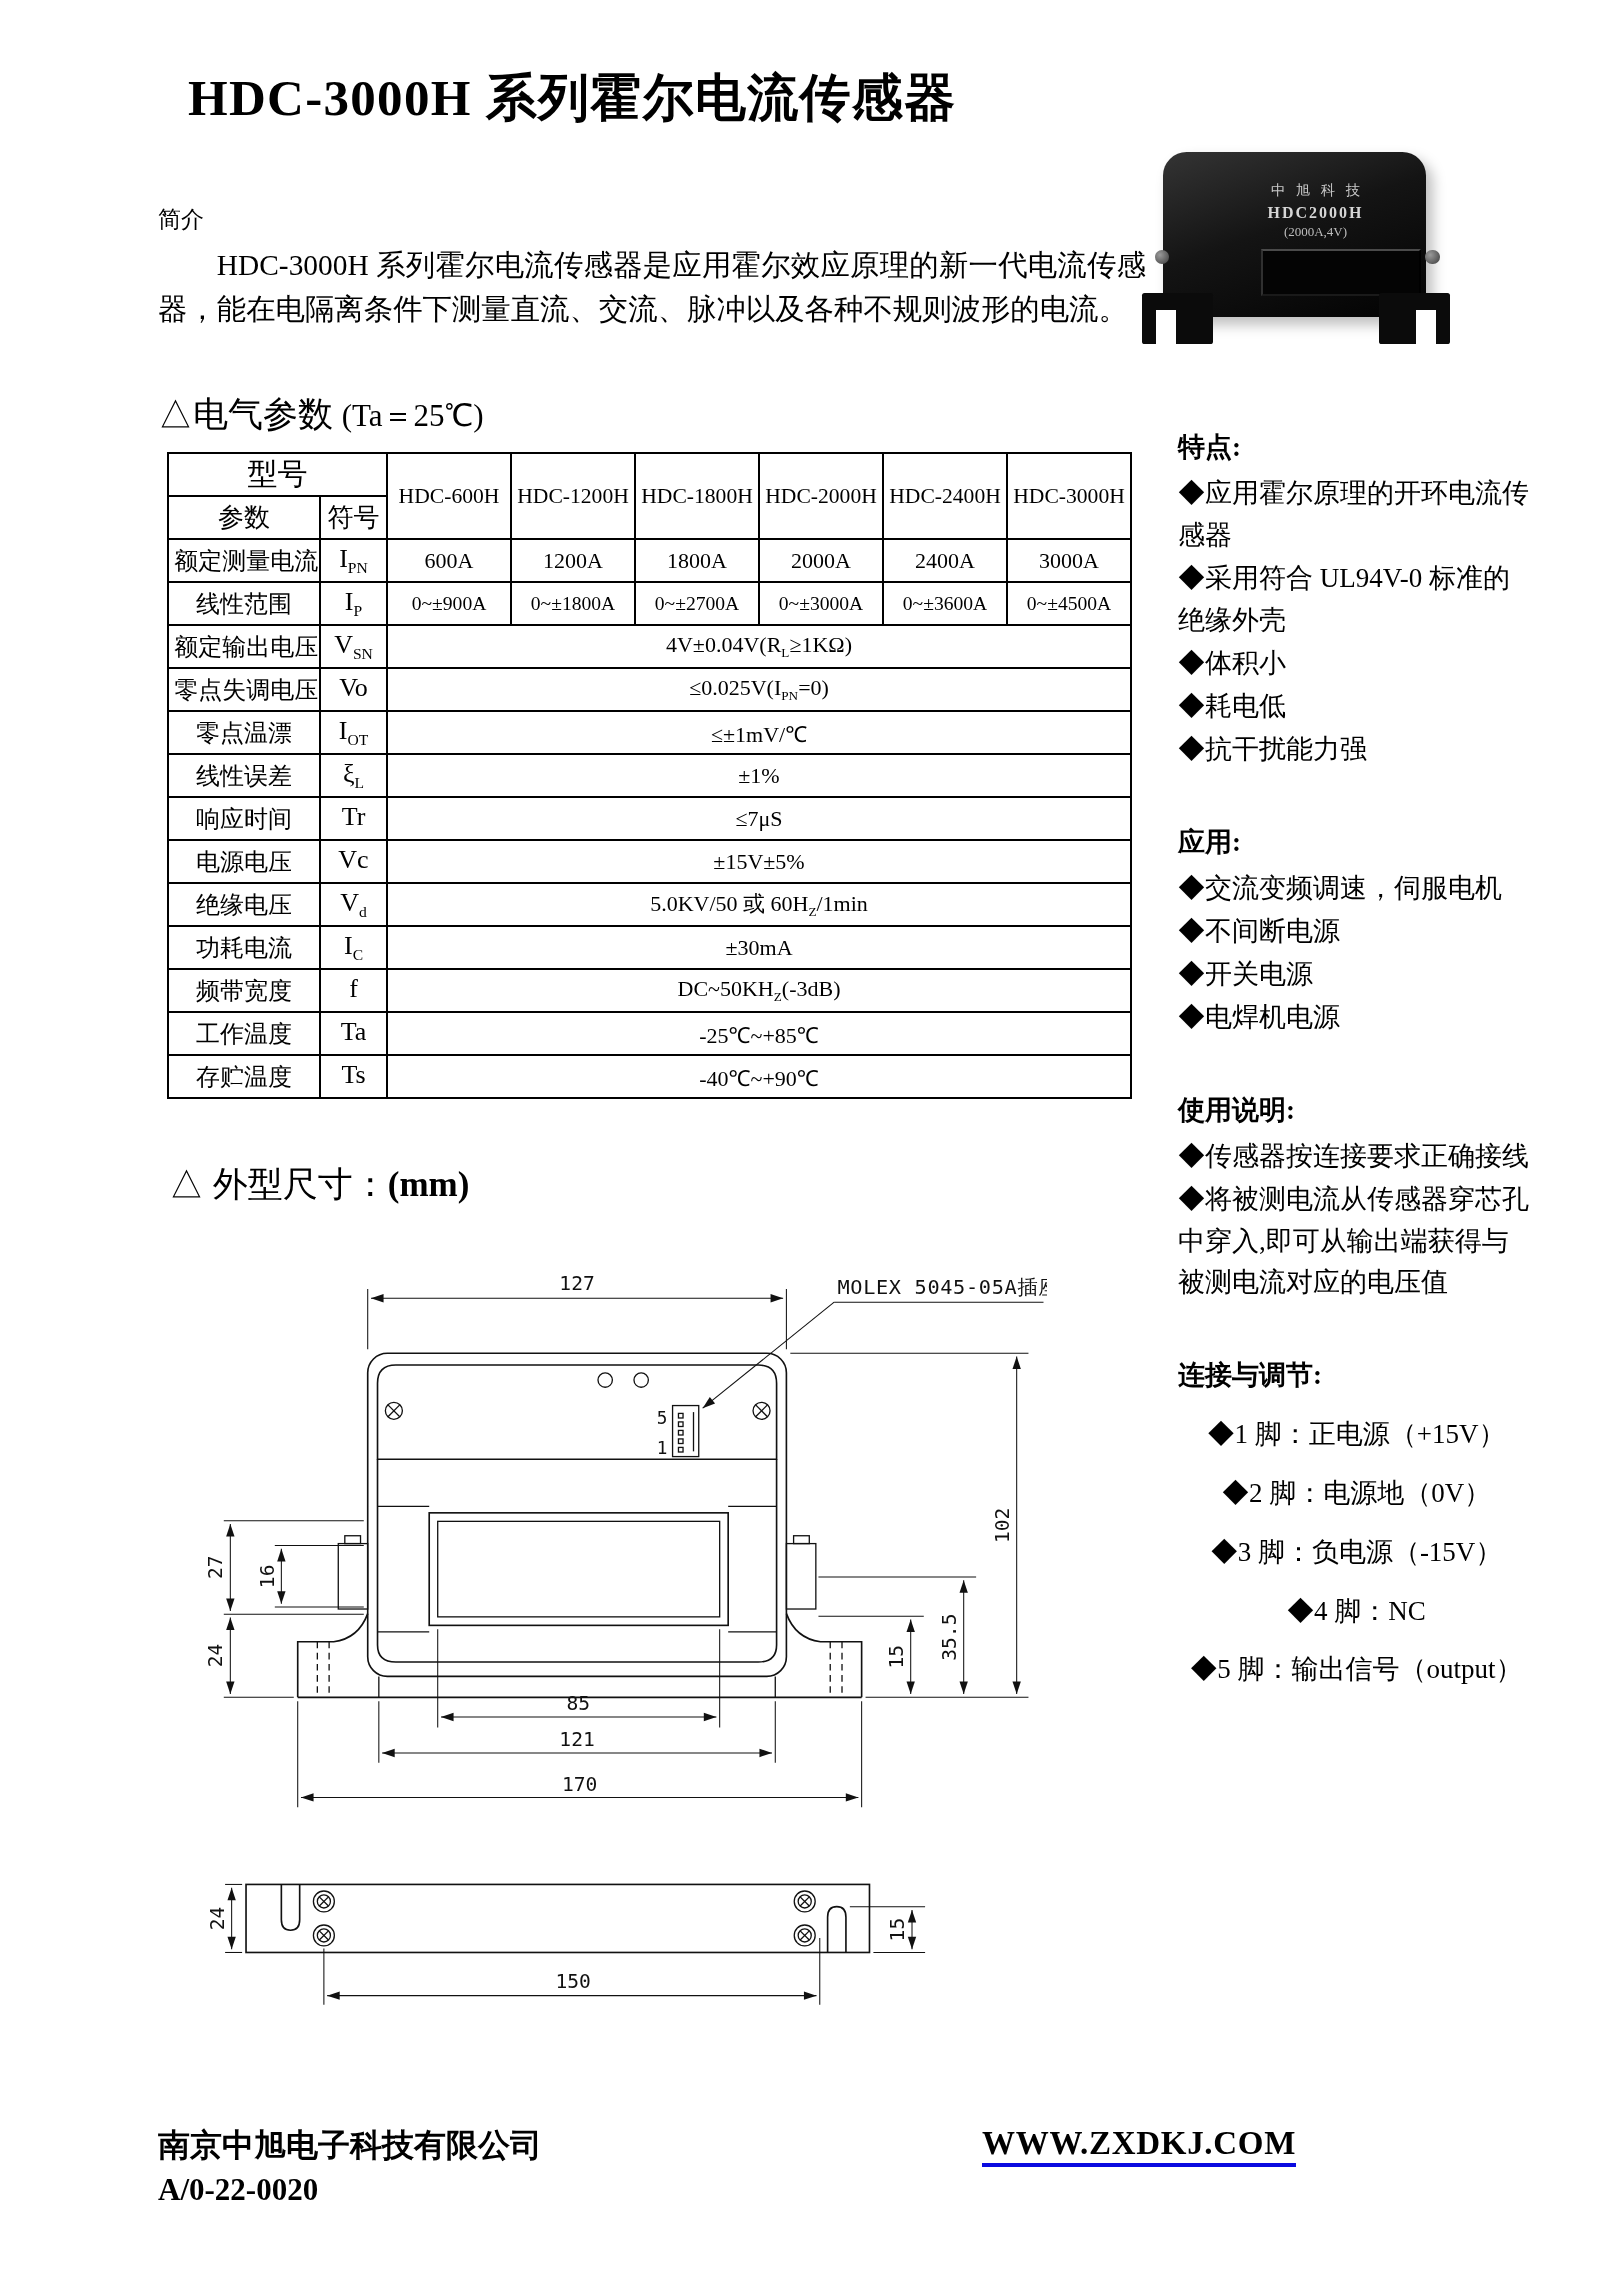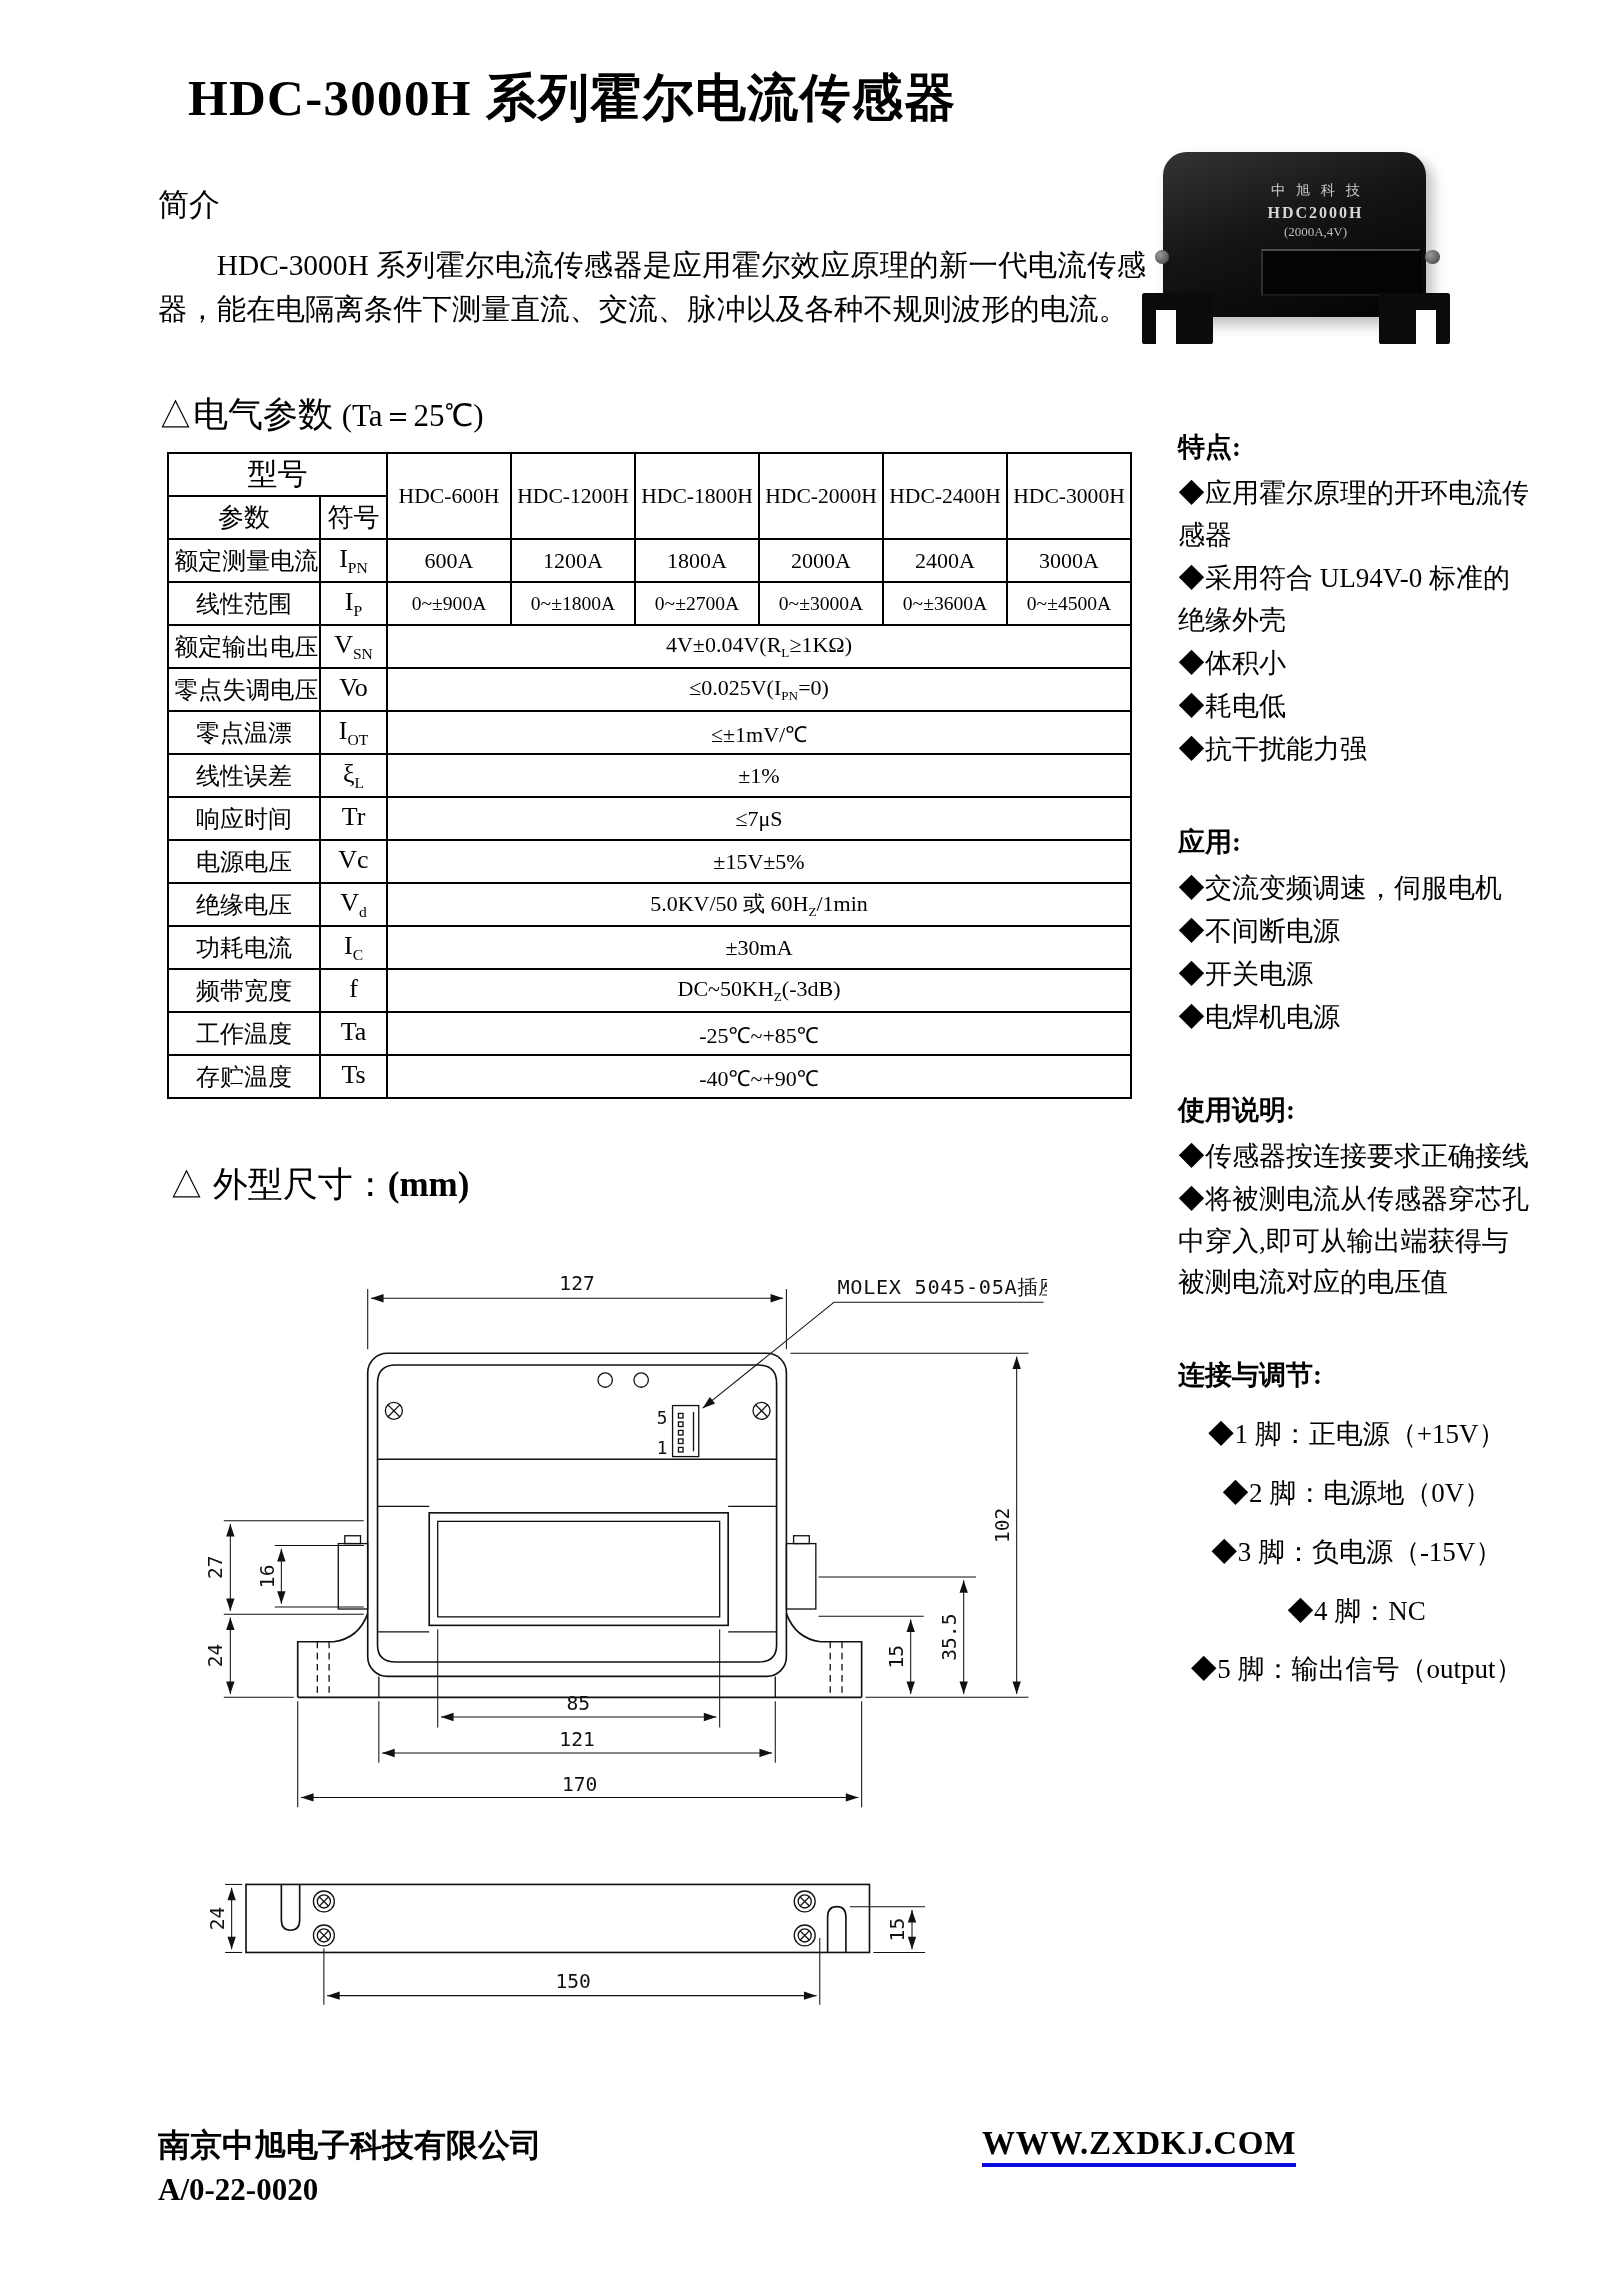--- a/index.html
+++ b/index.html
@@ -32,21 +32,21 @@
   .photo .footL,.photo .footR{
     position:absolute; top:141px; width:71px; height:51px; background:#0b0b0b; border-radius:2.6px;
   }
   .photo .footL{left:0;} .photo .footR{right:0;}
   .photo .notch{position:absolute; top:17px; width:19.6px; height:34px; background:#ffffff;}
   .photo .footL .notch{left:14.4px;} .photo .footR .notch{right:14.4px;}
   .photo .screw{position:absolute; width:14.4px; height:14.4px; border-radius:50%;
     background:radial-gradient(circle at 35% 35%, #9a9a9a, #3a3a3a); top:98px;}
   .photo .screw.sl{left:13px;} .photo .screw.sr{right:10.5px;}
 
-  .intro-heading{position:absolute; left:158px; top:184px; font-size:31px;font-family:Liberation Serif, serif;}
+  .intro-heading{position:absolute; left:158px; top:204px; font-size:23px;font-family:Liberation Serif, serif;}
   .intro-paragraph{
     position:absolute; left:158px; top:243px; width:988px;
     font-size:29.4px; line-height:1.5; text-indent:2em; text-align:justify;
   }
   .elec-heading{position:absolute; left:158px; top:391px; font-size:35px; white-space:nowrap;}
   .elec-heading .cond{font-size:31px;}
 
   
   table.params{
     position:absolute; left:167px; top:452px; width:962px;

